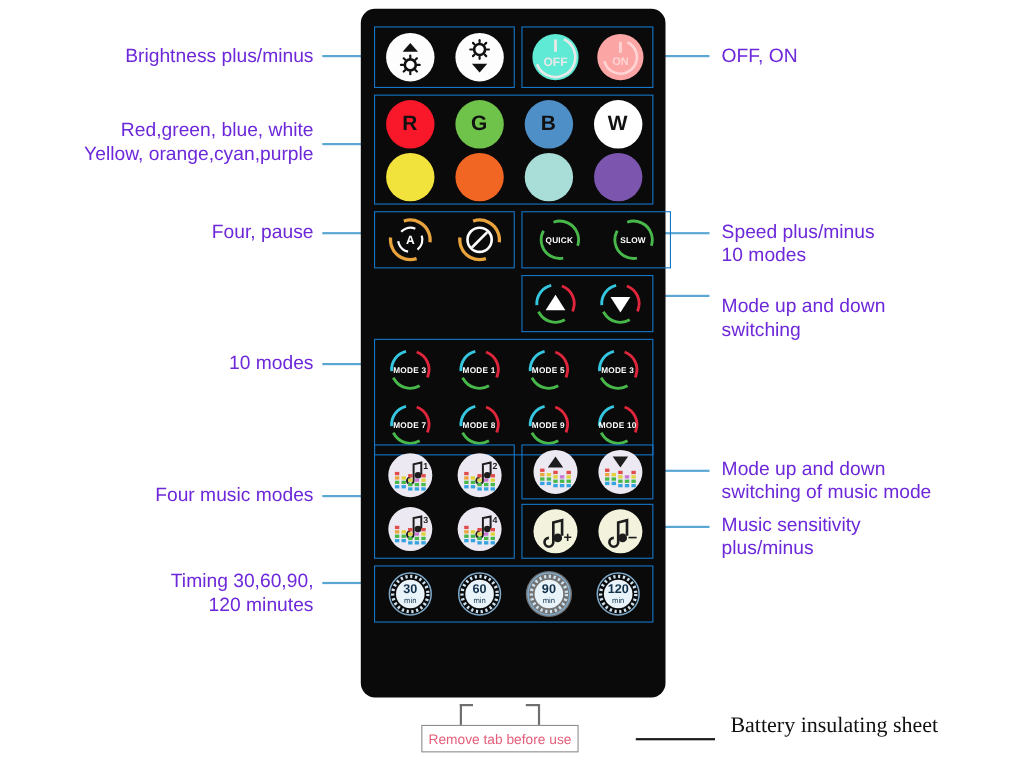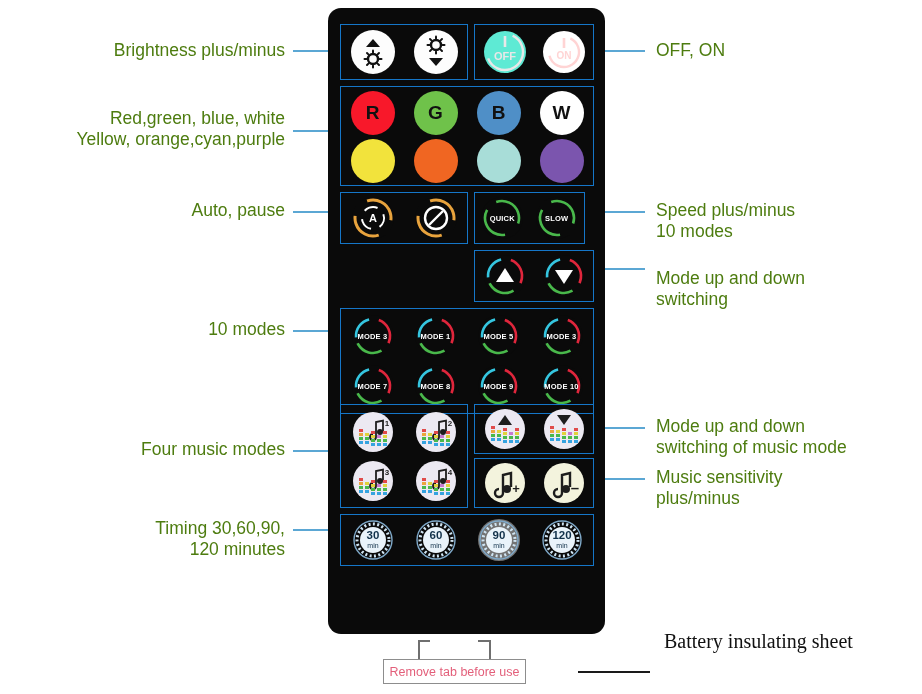--- a/index.html
+++ b/index.html
@@ -1,20 +1,20 @@
 <!DOCTYPE html>
 <html><head>
 <meta charset="utf-8">
 <style>
   html,body{margin:0;padding:0;background:#ffffff;}
   body{width:922px;height:694px;position:relative;overflow:hidden;
        font-family:"Liberation Sans",sans-serif;color:#141414;}
 
   
-  .label{position:absolute;font-size:17.5px;line-height:21px;color:#4d7c0f;white-space:pre-line;}
+  .label{position:absolute;font-size:17.5px;line-height:21px;color:#6d28d9;white-space:pre-line;}
   .label.right-al{text-align:right;}
   .label.left-al{text-align:left;}
 
   .leader{position:absolute;height:2px;background:#5ba7d4;}
 
   
   #remote{position:absolute;left:328px;top:8px;width:277px;height:626px;
           background:#0a0a0a;border-radius:13px;}
 
   .group{position:absolute;border:1.5px solid #1576c8;box-sizing:border-box;}
@@ -48,34 +48,34 @@
          color:#f2f2f2;font-size:21px;font-weight:bold;letter-spacing:.5px;}
 
   
   #tab{position:absolute;left:383px;top:659px;width:143px;height:25px;
        border:1.5px solid #8d8d8d;background:#ffffff;box-sizing:border-box;
        display:flex;align-items:center;justify-content:center;
        color:#e35f7a;font-size:12.5px;text-align:center;}
   .tabarm{position:absolute;width:2px;background:#6f6f6f;}
   .tabarm.h{height:2px;width:auto;}
   #battery-line{position:absolute;left:578px;top:671px;width:72px;height:2px;background:#1a1a1a;}
-  #battery-label{position:absolute;left:664px;top:630px;font-family:"Liberation Serif",serif;
+  #battery-label{position:absolute;left:664px;top:648px;font-family:"Liberation Serif",serif;
                  font-size:20px;color:#111;}
 </style>
 </head>
 <body>
 
 <div class="label right-al" style="left:20px;top:40px;width:265px;">Brightness plus/minus</div>
 <div class="leader" style="left:293px;top:50px;width:42px;"></div>
 
 <div class="label right-al" style="left:0px;top:108px;width:285px;">Red,green, blue, white
 Yellow, orange,cyan,purple</div>
 <div class="leader" style="left:293px;top:130px;width:42px;"></div>
 
-<div class="label right-al" style="left:20px;top:200px;width:265px;">Auto, pause</div>
+<div class="label right-al" style="left:20px;top:200px;width:265px;">Four, pause</div>
 <div class="leader" style="left:293px;top:211px;width:45px;"></div>
 
 <div class="label right-al" style="left:20px;top:319px;width:265px;">10 modes</div>
 <div class="leader" style="left:293px;top:330px;width:45px;"></div>
 
 <div class="label right-al" style="left:20px;top:439px;width:265px;">Four music modes</div>
 <div class="leader" style="left:293px;top:450px;width:45px;"></div>
 
 <div class="label right-al" style="left:20px;top:518px;width:265px;">Timing 30,60,90,
 120 minutes</div>
@@ -141,21 +141,21 @@
 
   <div class="group" style="left:146px;top:16px;width:120px;height:56px;">
     <div class="row" style="left:0;top:0;width:100%;height:100%;">
       <div class="key k42" style="background:#5eead4;">
         <svg width="42" height="42" viewBox="0 0 42 42">
           <circle cx="21" cy="21" r="18" fill="none" stroke="#e8e8e8" stroke-width="2.4" stroke-dasharray="70 43" transform="rotate(-65 21 21)"></circle>
           <line x1="21" y1="5" x2="21" y2="16" stroke="#e8e8e8" stroke-width="2.6"></line>
           <text x="21" y="29" text-anchor="middle" font-size="11" font-weight="bold" font-family="Liberation Sans, sans-serif" fill="#e8e8e8">OFF</text>
         </svg>
       </div>
-      <div class="key k42" style="background:#ffffff;">
+      <div class="key k42" style="background:#fca5a5;">
         <svg width="42" height="42" viewBox="0 0 42 42">
           <circle cx="21" cy="21" r="15" fill="none" stroke="#ffd4d4" stroke-width="2.4" stroke-dasharray="60 35" transform="rotate(-65 21 21)"></circle>
           <line x1="21" y1="7" x2="21" y2="17" stroke="#ffd4d4" stroke-width="2.6"></line>
           <text x="21" y="28" text-anchor="middle" font-size="10" font-weight="bold" font-family="Liberation Sans, sans-serif" fill="#ffd4d4">ON</text>
         </svg>
       </div>
     </div>
   </div>
 
   <div class="group" style="left:12px;top:78px;width:254px;height:100px;">
@@ -193,21 +193,21 @@
       <div class="key k42 ring">
         <svg width="42" height="42" viewBox="0 0 42 42">
           <circle cx="21" cy="21" r="18" fill="none" stroke="#e8a33d" stroke-width="3" stroke-dasharray="36 20" transform="rotate(-108 21 21)"></circle>
           <circle cx="21" cy="21" r="11" fill="none" stroke="#ffffff" stroke-width="2.4"></circle>
           <line x1="14" y1="28" x2="28" y2="14" stroke="#ffffff" stroke-width="2.4"></line>
         </svg>
       </div>
     </div>
   </div>
 
-  <div class="group" style="left:146px;top:184px;width:111px;height:52px;text-decoration:underline;">
+  <div class="group" style="left:146px;top:184px;width:136px;height:52px;text-decoration:underline;">
     <div class="row" style="left:0;top:0;width:100%;height:100%;">
       <div class="key k42 ring">
         <svg width="42" height="42" viewBox="0 0 42 42">
           <circle cx="21" cy="21" r="17" fill="none" stroke="#49b84b" stroke-width="2.6" stroke-dasharray="38 18" transform="rotate(-110 21 21)"></circle>
         </svg>
         <span class="cap">QUICK</span>
       </div>
       <div class="key k42 ring">
         <svg width="42" height="42" viewBox="0 0 42 42">
           <circle cx="21" cy="21" r="17" fill="none" stroke="#49b84b" stroke-width="2.6" stroke-dasharray="38 18" transform="rotate(-110 21 21)"></circle>

